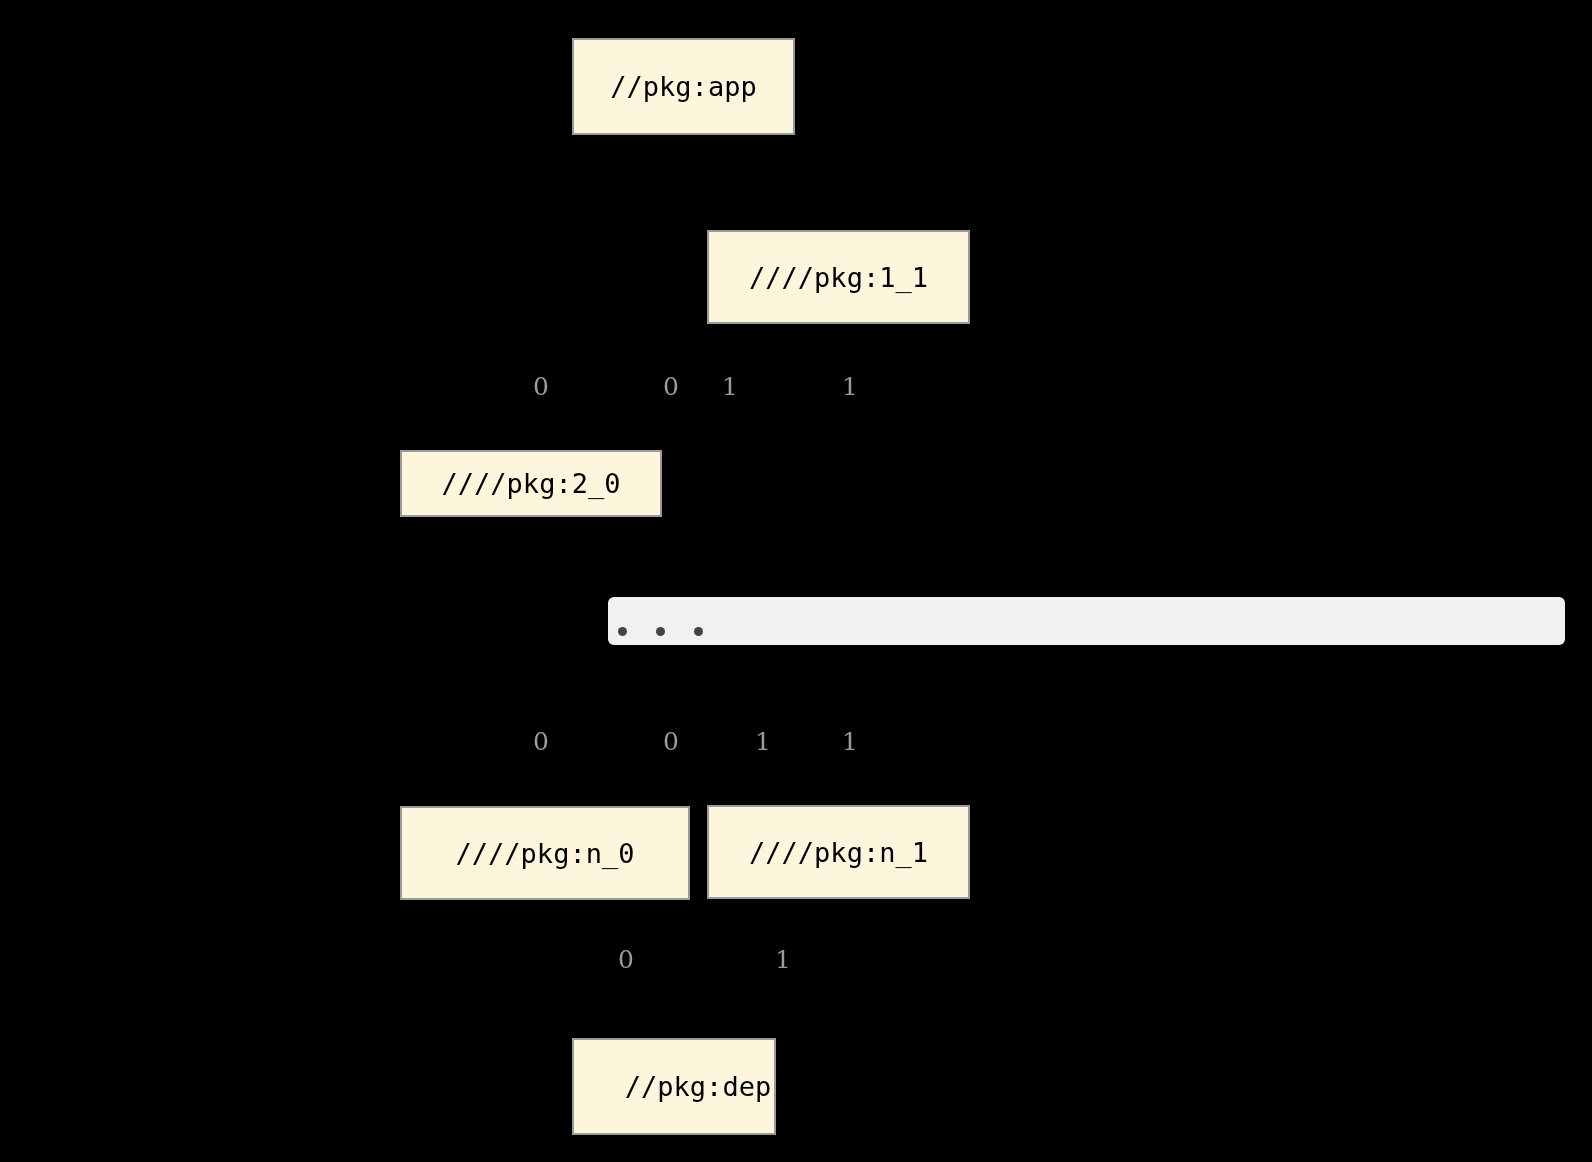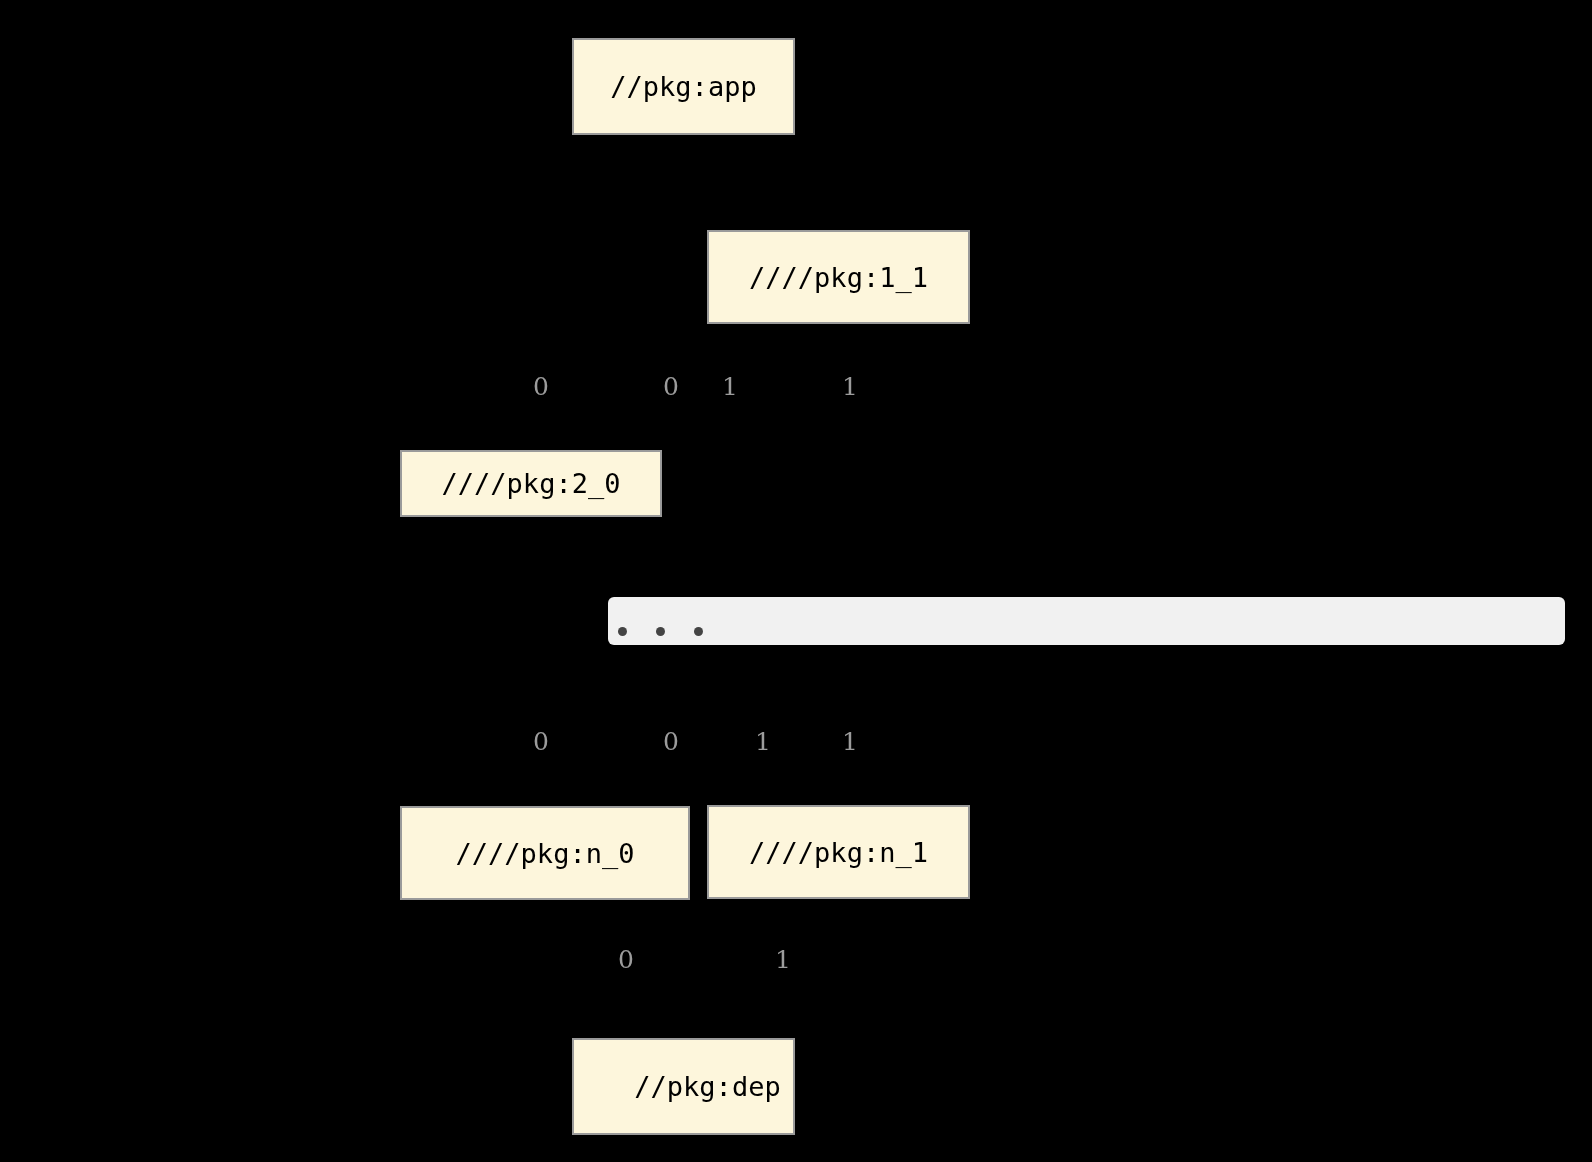--- a/index.html
+++ b/index.html
@@ -113,21 +113,21 @@
 
 
   <div class="node-box" style="left:400px; top:786px; width:290px; height:94px;margin-top:20px;">
     <span class="node-label">////pkg:n_0</span>
   </div>
 
   <div class="node-box" style="left:707px; top:805px; width:263px; height:94px;align-items:center;">
     <span class="node-label">////pkg:n_1</span>
   </div>
 
-  <div class="node-box" style="left:572px; top:1038px; width:223px; height:97px;padding-left:48px;">
+  <div class="node-box" style="left:572px; top:1038px; width:204px; height:97px;padding-left:48px;">
     <span class="node-label">//pkg:dep</span>
   </div>
 
   <span class="edge-label" style="left:533px; top:372px;">0</span>
   <span class="edge-label" style="left:663px; top:372px;">0</span>
   <span class="edge-label" style="left:722px; top:372px;">1</span>
   <span class="edge-label" style="left:842px; top:372px;">1</span>
 
   <span class="edge-label" style="left:533px; top:727px;">0</span>
   <span class="edge-label" style="left:663px; top:727px;">0</span>

